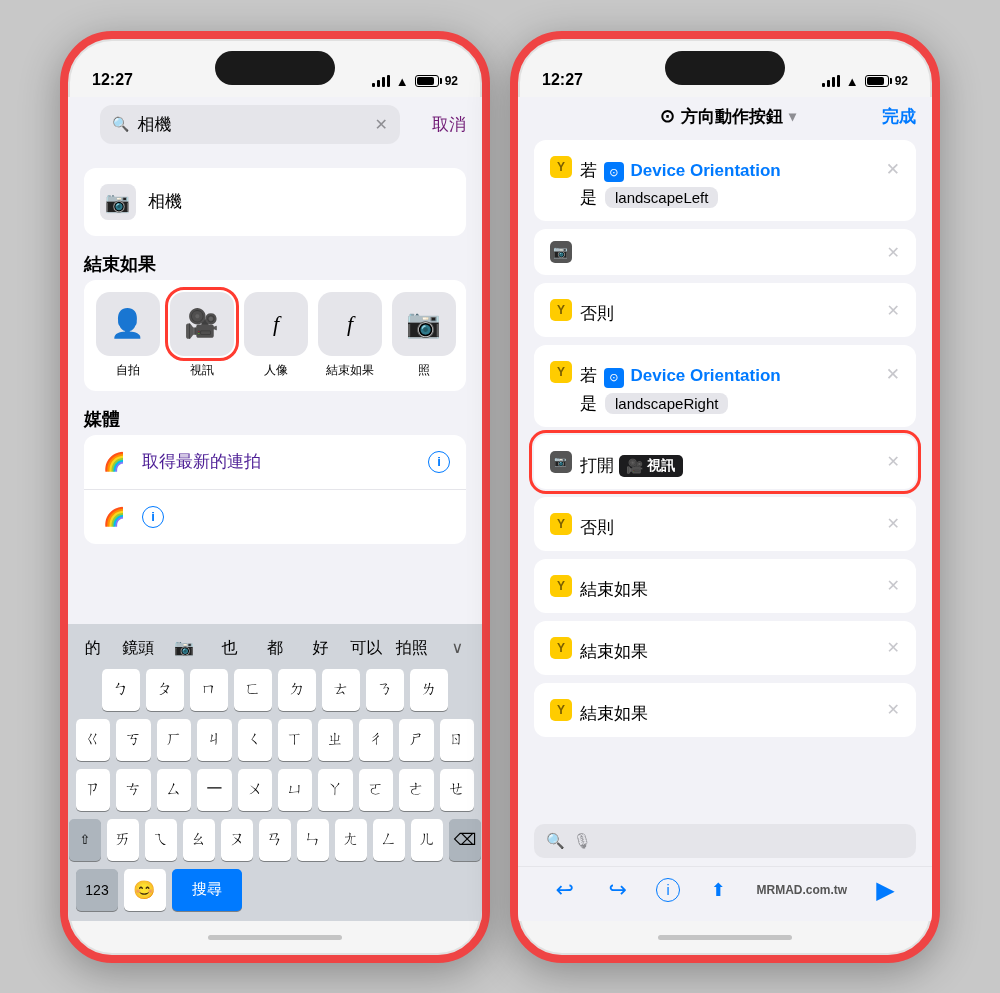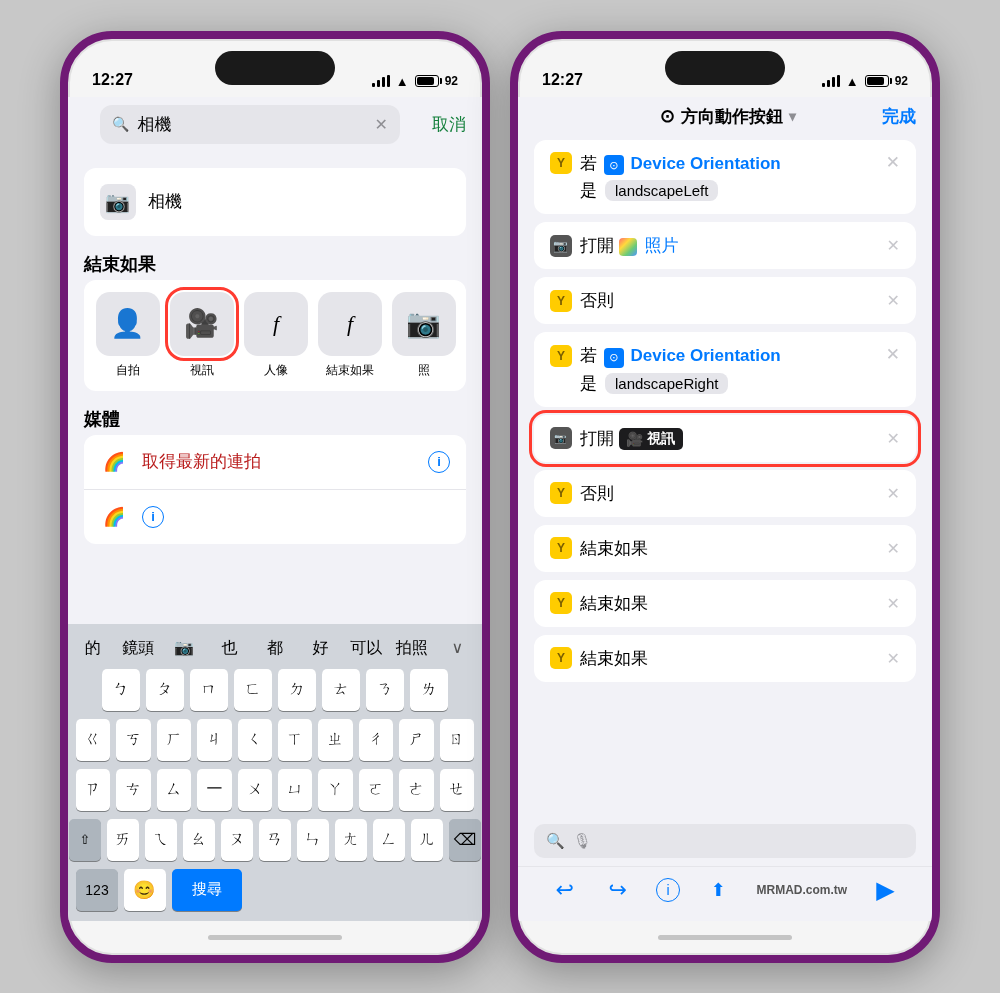--- a/index.html
+++ b/index.html
@@ -13,21 +13,21 @@
       gap: 20px;
       font-family: -apple-system, 'PingFang TC', 'Helvetica Neue', sans-serif;
     }
 
     
     .phone {
       width: 430px;
       height: 932px;
       background: #f5f5f5;
       border-radius: 52px;
-      border: 8px solid #701a75;
+      border: 8px solid #ef4444;
       box-shadow: inset 0 0 0 2px #e0e0e0, 0 10px 40px rgba(0,0,0,0.3);
       position: relative;
       overflow: hidden;
       display: flex;
       flex-direction: column;
     }
 
     
     .dynamic-island {
       width: 120px;
@@ -134,21 +134,21 @@
     .search-input-text {
       flex: 1;
       font-size: 17px;
       color: #000;
     }
     .search-clear {
       color: #8e8e93;
       font-size: 16px;
     }
     .search-cancel {
-      color: #15803d;
+      color: #701a75;
       font-size: 17px;
       padding-left: 8px;
       white-space: nowrap;
     }
 
     .result-section {
       background: #fff;
       margin: 8px 16px;
       border-radius: 12px;
       padding: 12px 16px;
@@ -235,21 +235,21 @@
     .media-item:last-child { border-bottom: none; }
     .media-icon {
       width: 30px;
       height: 30px;
       border-radius: 8px;
       display: flex;
       align-items: center;
       justify-content: center;
       font-size: 18px;
     }
-    .media-item-label { flex: 1; font-size: 17px; color: #b91c1c; }
+    .media-item-label { flex: 1; font-size: 17px; color: #4c1d95; }
     .media-item-info {
       width: 22px;
       height: 22px;
       border-radius: 50%;
       border: 1.5px solid #007aff;
       display: flex;
       align-items: center;
       justify-content: center;
       color: #007aff;
       font-size: 13px;
@@ -377,21 +377,21 @@
       border-radius: 5px;
       background: #ffcc00;
       display: flex;
       align-items: center;
       justify-content: center;
       font-size: 12px;
       font-weight: 700;
       color: #7a5e00;
       flex-shrink: 0;
     }
-    .sc-text { font-size: 17px; color: #000; flex: 1; }
+    .sc-text { font-size: 17px; color: #000; flex: 1; margin-top: 7px; }
     .sc-sub-row {
       display: flex;
       align-items: center;
       gap: 8px;
       margin-top: 4px;
       padding-left: 30px;
     }
     .sc-sub-label { font-size: 17px; color: #000; }
     .sc-value-tag {
       background: #e5e5ea;
@@ -694,25 +694,20 @@
         </div>
         <div class="sc-sub-row">
           <span class="sc-sub-label">是 </span>
           <span class="sc-value-tag">landscapeLeft</span>
         </div>
       </div>
 
       <div class="sc-card">
         <div class="sc-row">
           <div class="sc-camera-icon">📷</div>
-          <span class="sc-text">
-            <span>打開 </span>
-            <span class="sc-photos-icon" style="display:inline-flex;width:18px;height:18px;border-radius:4px;vertical-align:middle;margin-right:3px;"></span>
-            <span style="color:#007aff;">照片</span>
-          </span>
           <span style="color:#c7c7cc;margin-left:auto;">✕</span>
         </div>
       </div>
 
       <div class="sc-card">
         <div class="sc-row">
           <div class="sc-badge">Y</div>
           <span class="sc-text">否則</span>
           <span style="color:#c7c7cc;margin-left:auto;">✕</span>
         </div>

